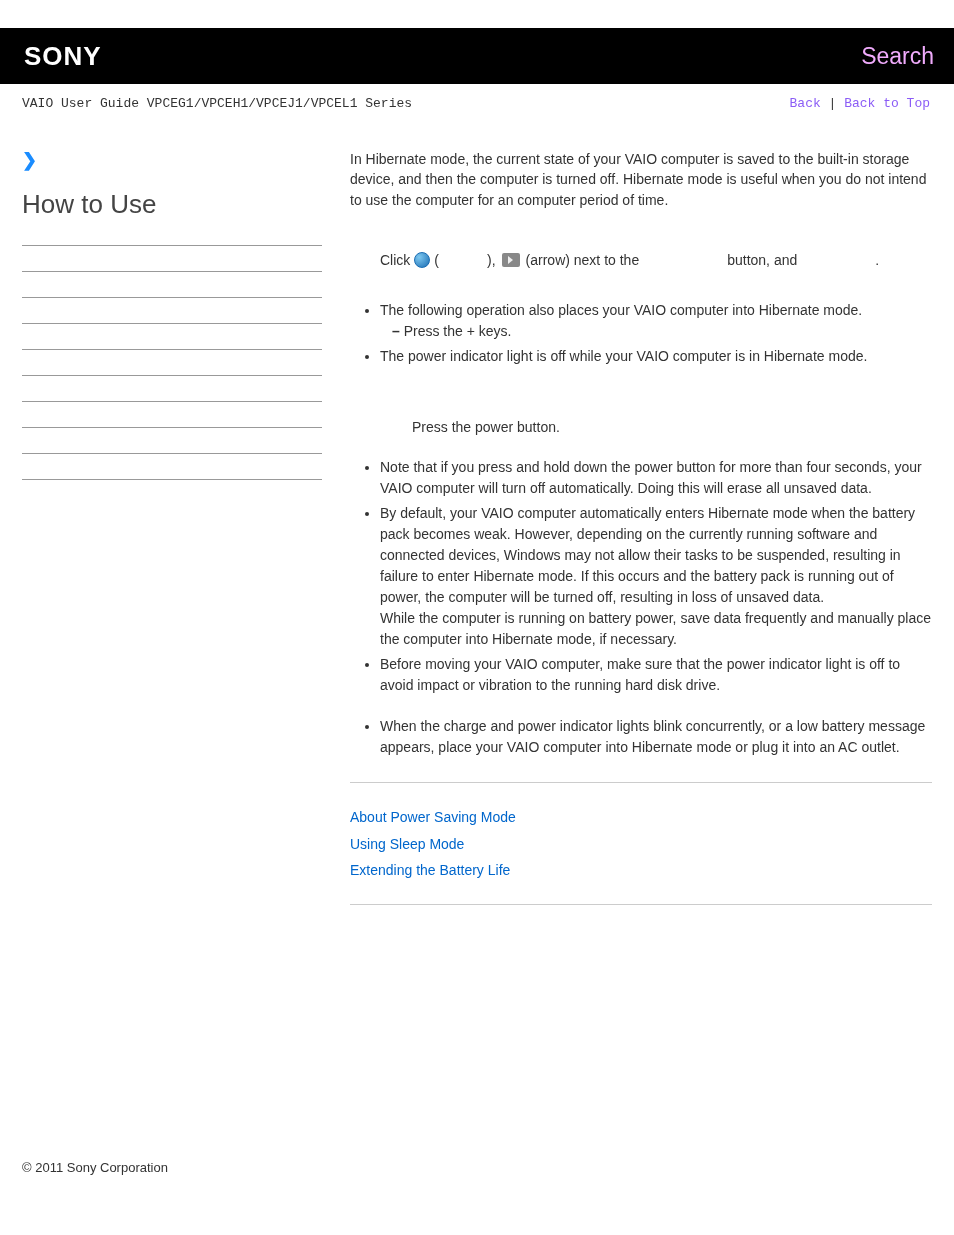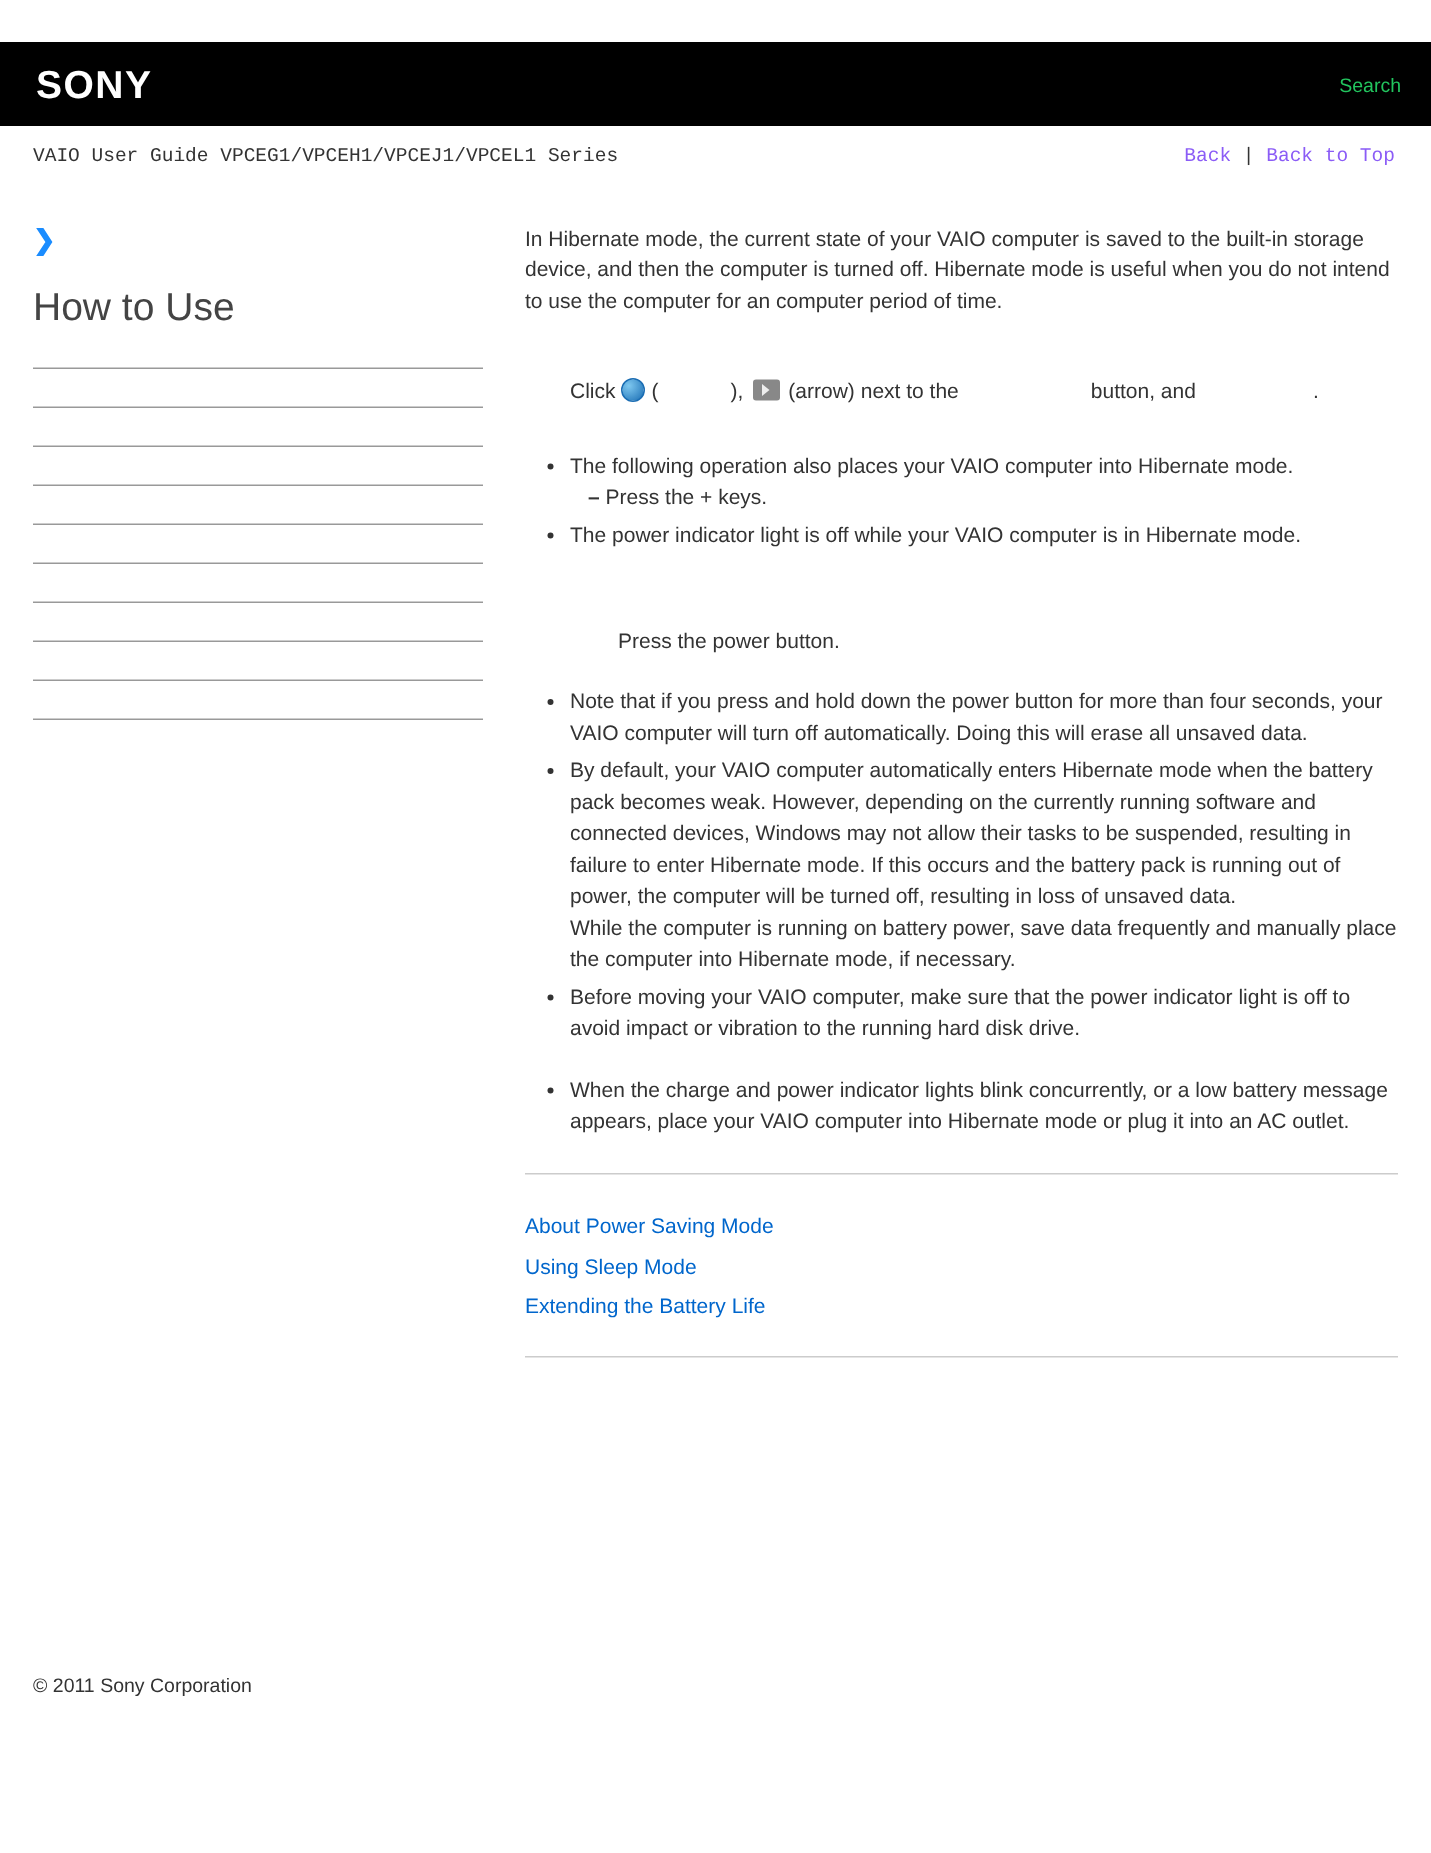--- a/index.html
+++ b/index.html
@@ -26,22 +26,22 @@
     margin-top: 28px;
   }
   .sony-logo {
     color: #fff;
     font-size: 26px;
     font-weight: bold;
     letter-spacing: 1px;
     font-family: "Arial Black", Arial, sans-serif;
   }
   .search-link {
-    color: #22c55e;
-    font-size: 13px;
+    color: #f0abfc;
+    font-size: 23px;
     cursor: pointer;
   }
   .subbar {
     display: flex;
     justify-content: space-between;
     align-items: center;
     padding: 12px 24px 8px 22px;
     font-size: 13px;
     font-family: Liberation Mono, monospace;
   }
@@ -107,21 +107,21 @@
   ul.bullets { margin: 6px 0 20px 0; padding-left: 30px; }
   ul.bullets li { margin-bottom: 4px; line-height: 1.5; }
   .sub-dash { margin-left: 12px; }
   .sub-dash::before { content: "– "; font-weight: bold; }
   .return-block { margin: 50px 0 20px 0; padding-left: 62px; }
   hr.thin { border: none; border-top: 1px solid #ccc; margin: 24px 0; }
   .related a { color: #0066cc; text-decoration: none; display: block; margin-bottom: 6px; cursor: pointer; }
   .copyright {
     position: absolute;
     left: 22px;
-    top: 1088px;
+    top: 1132px;
     font-size: 13px;
     color: #333;
   }
   .page-num {
     position: absolute;
     width: 100%;
     text-align: center;
     top: 1247px;
     font-size: 12px;
     color: #333;

